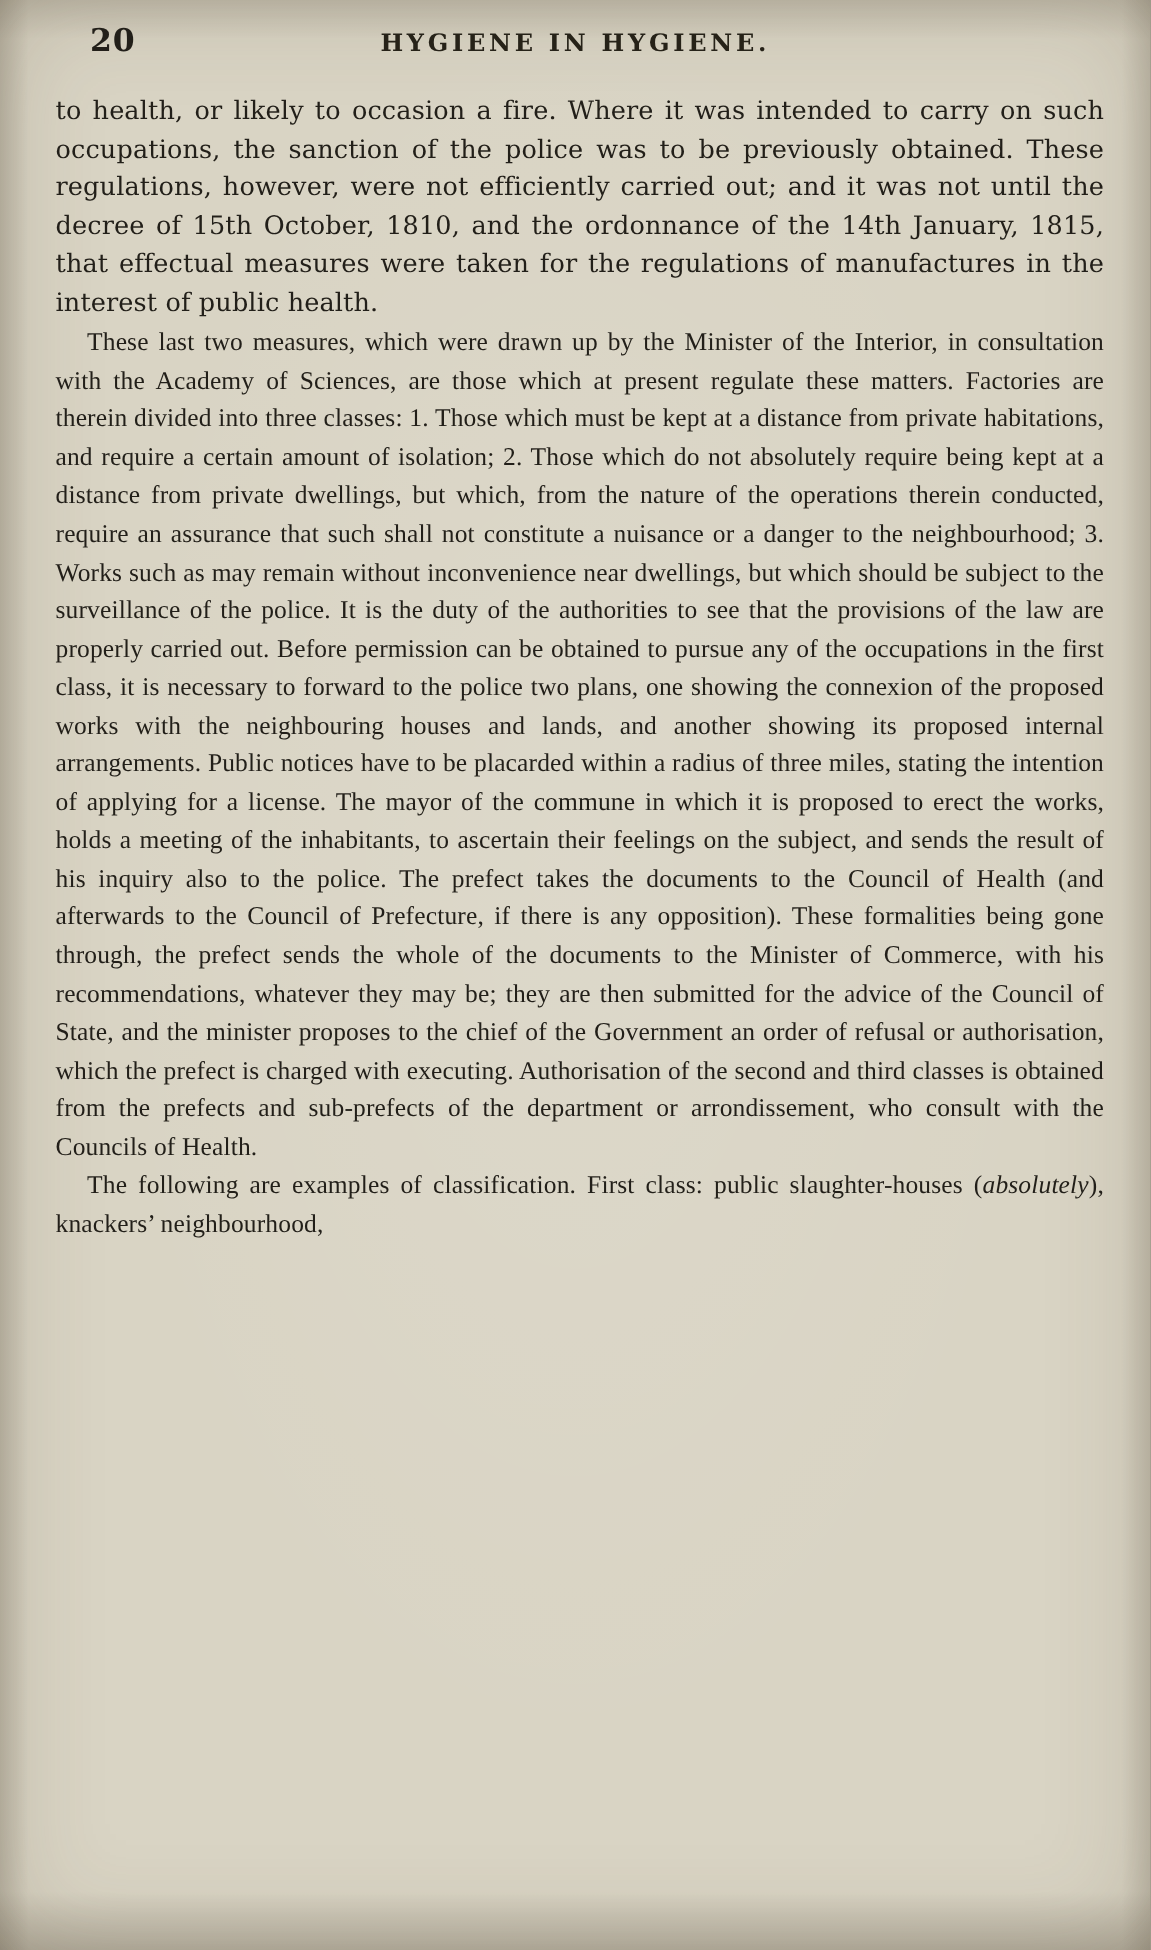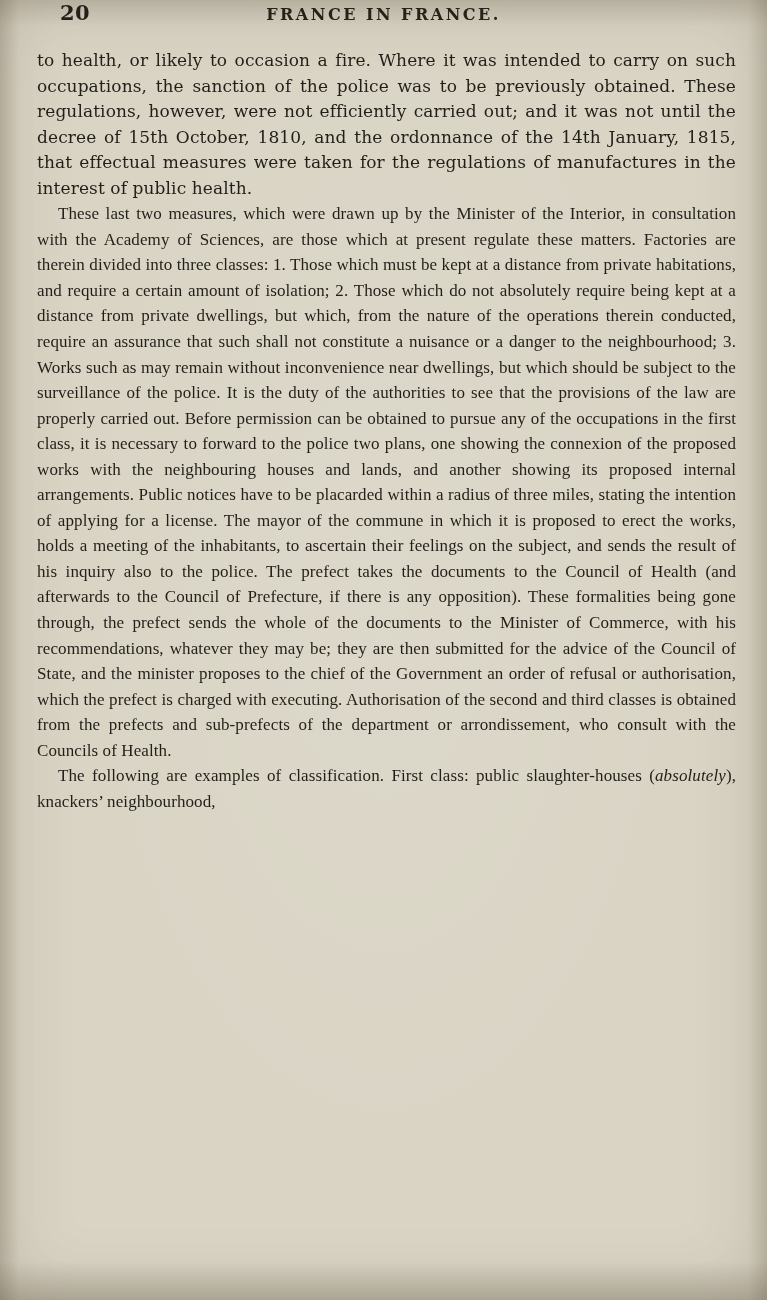--- a/index.html
+++ b/index.html
@@ -19,20 +19,21 @@
       linear-gradient(180deg, rgba(60,50,35,0.14) 0%, rgba(60,50,35,0.0) 2%, rgba(60,50,35,0.0) 97%, rgba(60,50,35,0.22) 100%);
     box-shadow: inset 0 0 70px rgba(80,68,45,0.22);
     box-sizing: border-box;
     overflow: hidden;
     font-family: "DejaVu Serif", "Liberation Serif", serif;
     color: #221f19;
   }
   .page-header {
     position: relative;
     height: 30px;
+    margin-top: 14px;
     padding: 0 24px;
   }
   .page-number {
     position: absolute;
     left: 60px;
     top: 0;
     font-size: 21px;
     font-weight: bold;
     letter-spacing: 0.5px;
   }
@@ -63,21 +64,21 @@
     font-style: italic;
   }
 </style>
 </head>
 <body>
 
 <div class="scan-page">
 
   <div class="page-header">
     <span class="page-number">20</span>
-    <span class="running-title">FRANCE IN FRANCE.</span>
+    <span class="running-title">HYGIENE IN HYGIENE.</span>
   </div>
 
   <div class="page-body">
 
     <p class="para">to health, or likely to occasion a fire. Where it was intended to carry on such occupations, the sanction of the police was to be previously obtained. These regulations, however, were not efficiently carried out; and it was not until the decree of 15th October, 1810, and the ordonnance of the 14th January, 1815, that effectual measures were taken for the regulations of manufactures in the interest of public health.</p>
 
     <p class="para indent">These last two measures, which were drawn up by the Minister of the Interior, in consultation with the Academy of Sciences, are those which at present regulate these matters. Factories are therein divided into three classes: 1. Those which must be kept at a distance from private habitations, and require a certain amount of isolation; 2. Those which do not absolutely require being kept at a distance from private dwellings, but which, from the nature of the operations therein conducted, require an assurance that such shall not constitute a nuisance or a danger to the neighbourhood; 3. Works such as may remain without inconvenience near dwellings, but which should be subject to the surveillance of the police. It is the duty of the authorities to see that the provisions of the law are properly carried out. Before permission can be obtained to pursue any of the occupations in the first class, it is necessary to forward to the police two plans, one showing the connexion of the proposed works with the neighbouring houses and lands, and another showing its proposed internal arrangements. Public notices have to be placarded within a radius of three miles, stating the intention of applying for a license. The mayor of the commune in which it is proposed to erect the works, holds a meeting of the inhabitants, to ascertain their feelings on the subject, and sends the result of his inquiry also to the police. The prefect takes the documents to the Council of Health (and afterwards to the Council of Prefecture, if there is any opposition). These formalities being gone through, the prefect sends the whole of the documents to the Minister of Commerce, with his recommendations, whatever they may be; they are then submitted for the advice of the Council of State, and the minister proposes to the chief of the Government an order of refusal or authorisation, which the prefect is charged with executing. Authorisation of the second and third classes is obtained from the prefects and sub-prefects of the department or arrondissement, who consult with the Councils of Health.</p>
 
     <p class="para indent"><span>The following are examples of classification. First class: public slaughter-houses (</span><em class="italic">absolutely</em><span>), knackers’ neighbourhood,</span></p>
 

